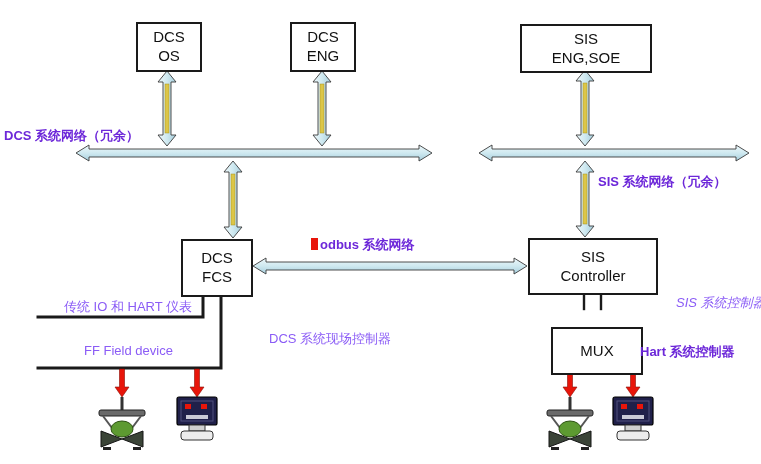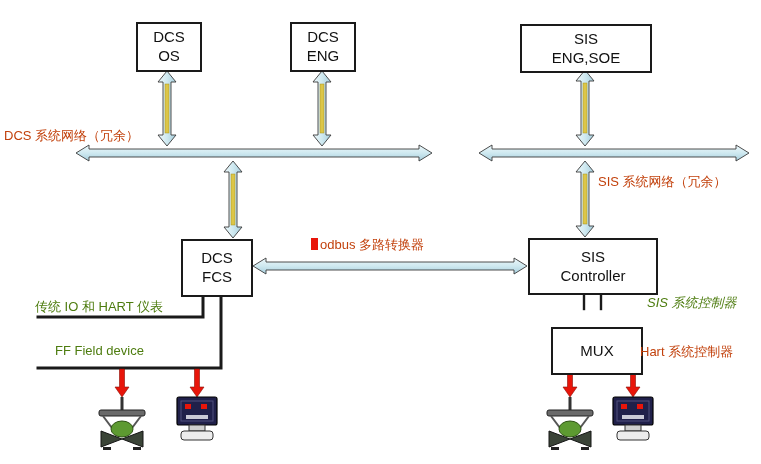--- a/index.html
+++ b/index.html
@@ -7,22 +7,22 @@
     position:relative;width:761px;height:464px;background:#ffffff;overflow:hidden;
     font-family:"Liberation Sans","DejaVu Sans",sans-serif;
   }
   #shapes{position:absolute;left:0;top:0;width:761px;height:464px;}
   .node{
     position:absolute;background:#fff;border:2px solid #1a1a1a;
     display:flex;flex-direction:column;align-items:center;justify-content:center;
     font-size:15px;line-height:1.25;color:#111;text-align:center;z-index:2;
   }
   .lbl{position:absolute;font-size:13px;white-space:nowrap;z-index:3;}
-  .red{color:#c2410c;}
-  .blue{color:#4d7c0f;}
+  .red{color:#6d28d9;font-weight:bold;}
+  .blue{color:#8b5cf6;margin-left:29px;}
   .msq{display:inline-block;width:7px;height:12px;background:#e8150a;margin-right:2px;vertical-align:-1px;}
   .bus{fill:url(#gradV);stroke:#3a3a3a;stroke-width:0.9;}
   .vlink{fill:url(#gradH);stroke:#3a3a3a;stroke-width:0.9;}
   .stripe{fill:#dcc648;stroke:#a8921f;stroke-width:0.5;}
   .redarrow{fill:#e8150a;stroke:#8a0e05;stroke-width:0.6;}
   .wire{fill:none;stroke:#1a1a1a;stroke-width:3;stroke-linejoin:miter;stroke-linecap:square;}
   .wire2{fill:none;stroke:#1a1a1a;stroke-width:2.4;stroke-linecap:square;}
 </style>
 </head>
 <body>
@@ -143,21 +143,22 @@
   </div>
 
   <div class="node" style="left:551px;top:309px;width:88px;height:44px;margin-top:18px;">
     <div>MUX</div>
   </div>
 
   <div class="lbl red" style="left:4px;top:127px;">DCS 系统网络（冗余）</div>
   <div class="lbl red" style="left:598px;top:127px;margin-top:46px;">SIS 系统网络（冗余）</div>
 
   <div class="lbl red" style="left:311px;top:236px;">
-    <span class="msq"></span><span>odbus 多路转换器</span>
+    <span class="msq"></span><span>odbus 系统网络</span>
   </div>
 
   <div class="lbl blue" style="left:35px;top:298px;">传统 IO 和 HART 仪表</div>
   <div class="lbl blue" style="left:55px;top:343px;">FF Field device</div>
+  <div class="lbl blue" style="left:240px;top:330px;">DCS 系统现场控制器</div>
   <div class="lbl blue" style="left:647px;top:294px;font-style:italic;">SIS 系统控制器</div>
   <div class="lbl red" style="left:640px;top:343px;">Hart 系统控制器</div>
 
 </div>
 
 </body></html>

